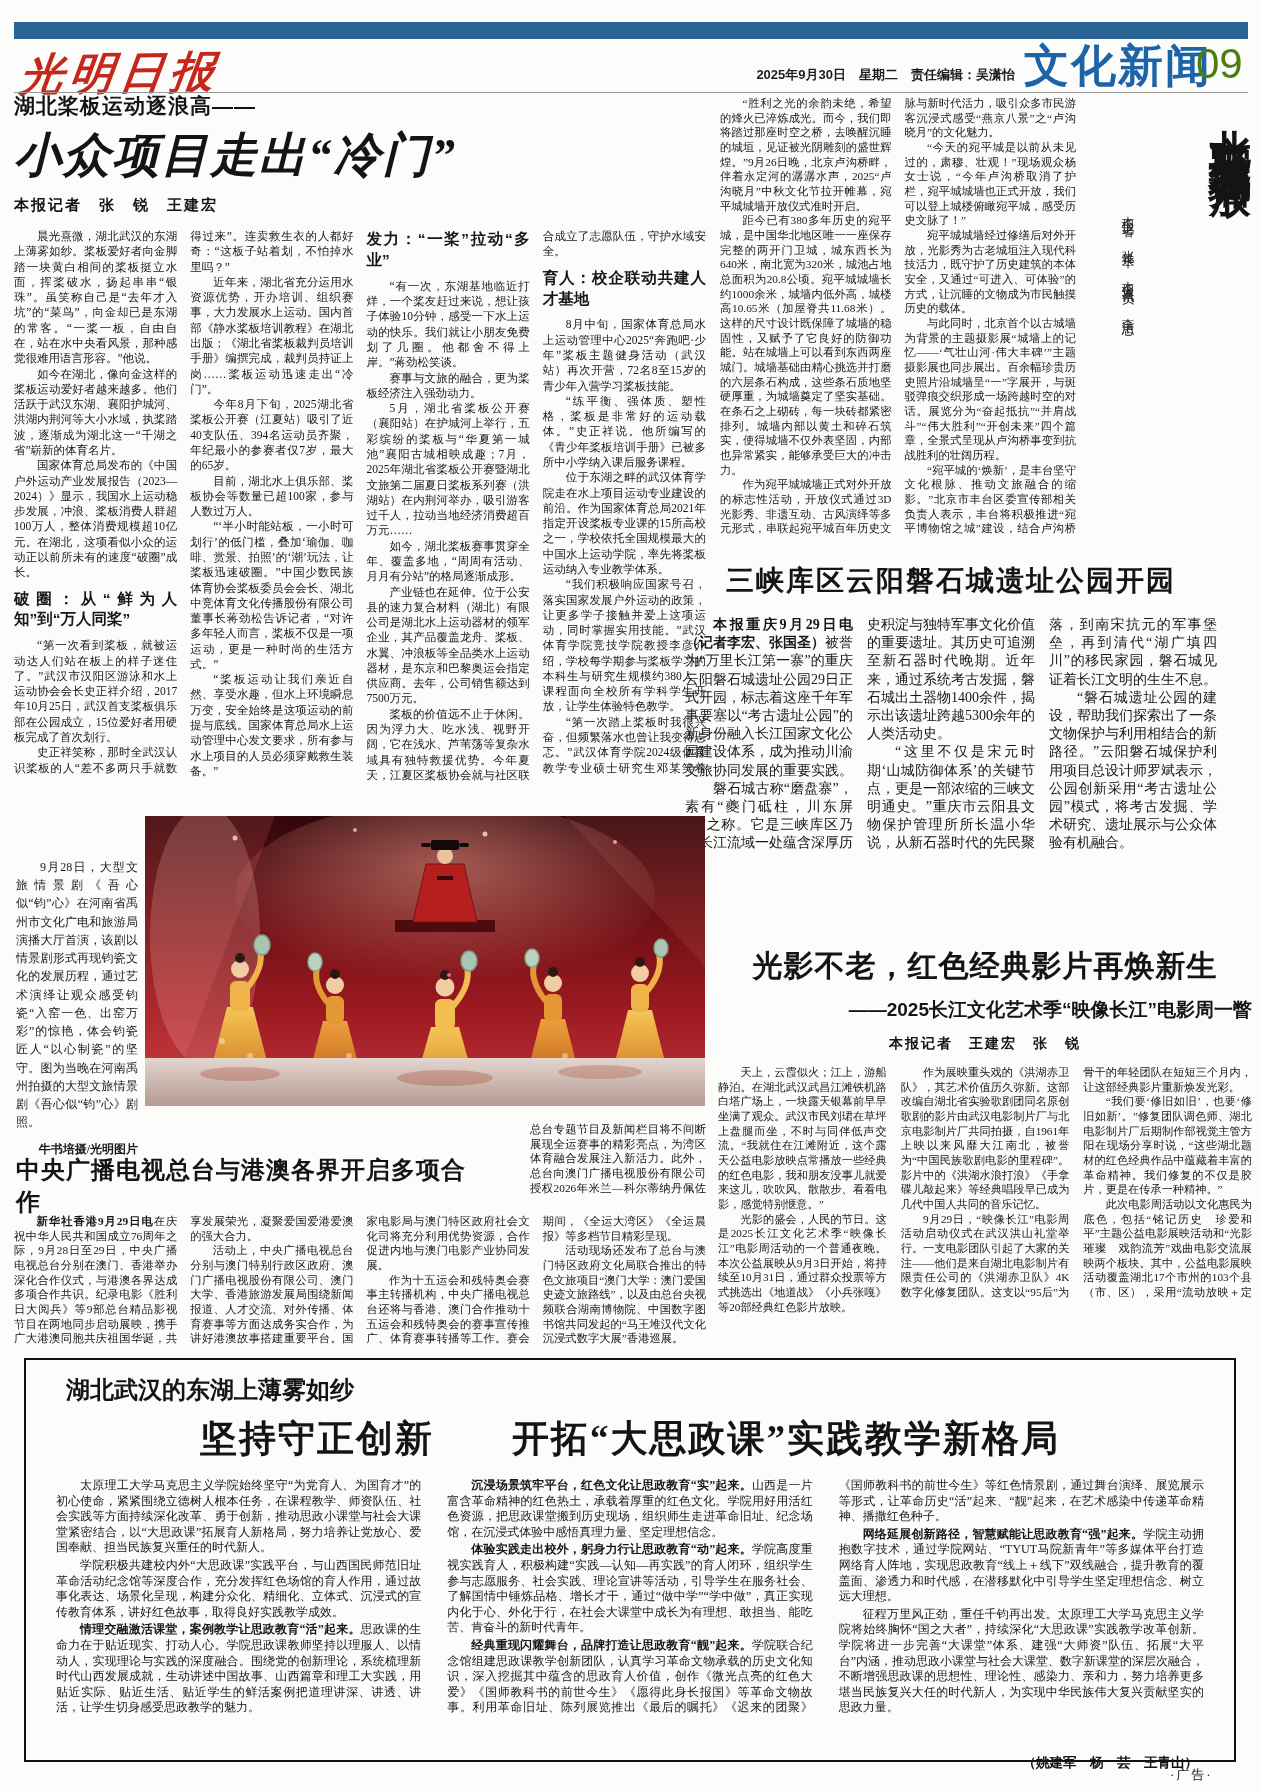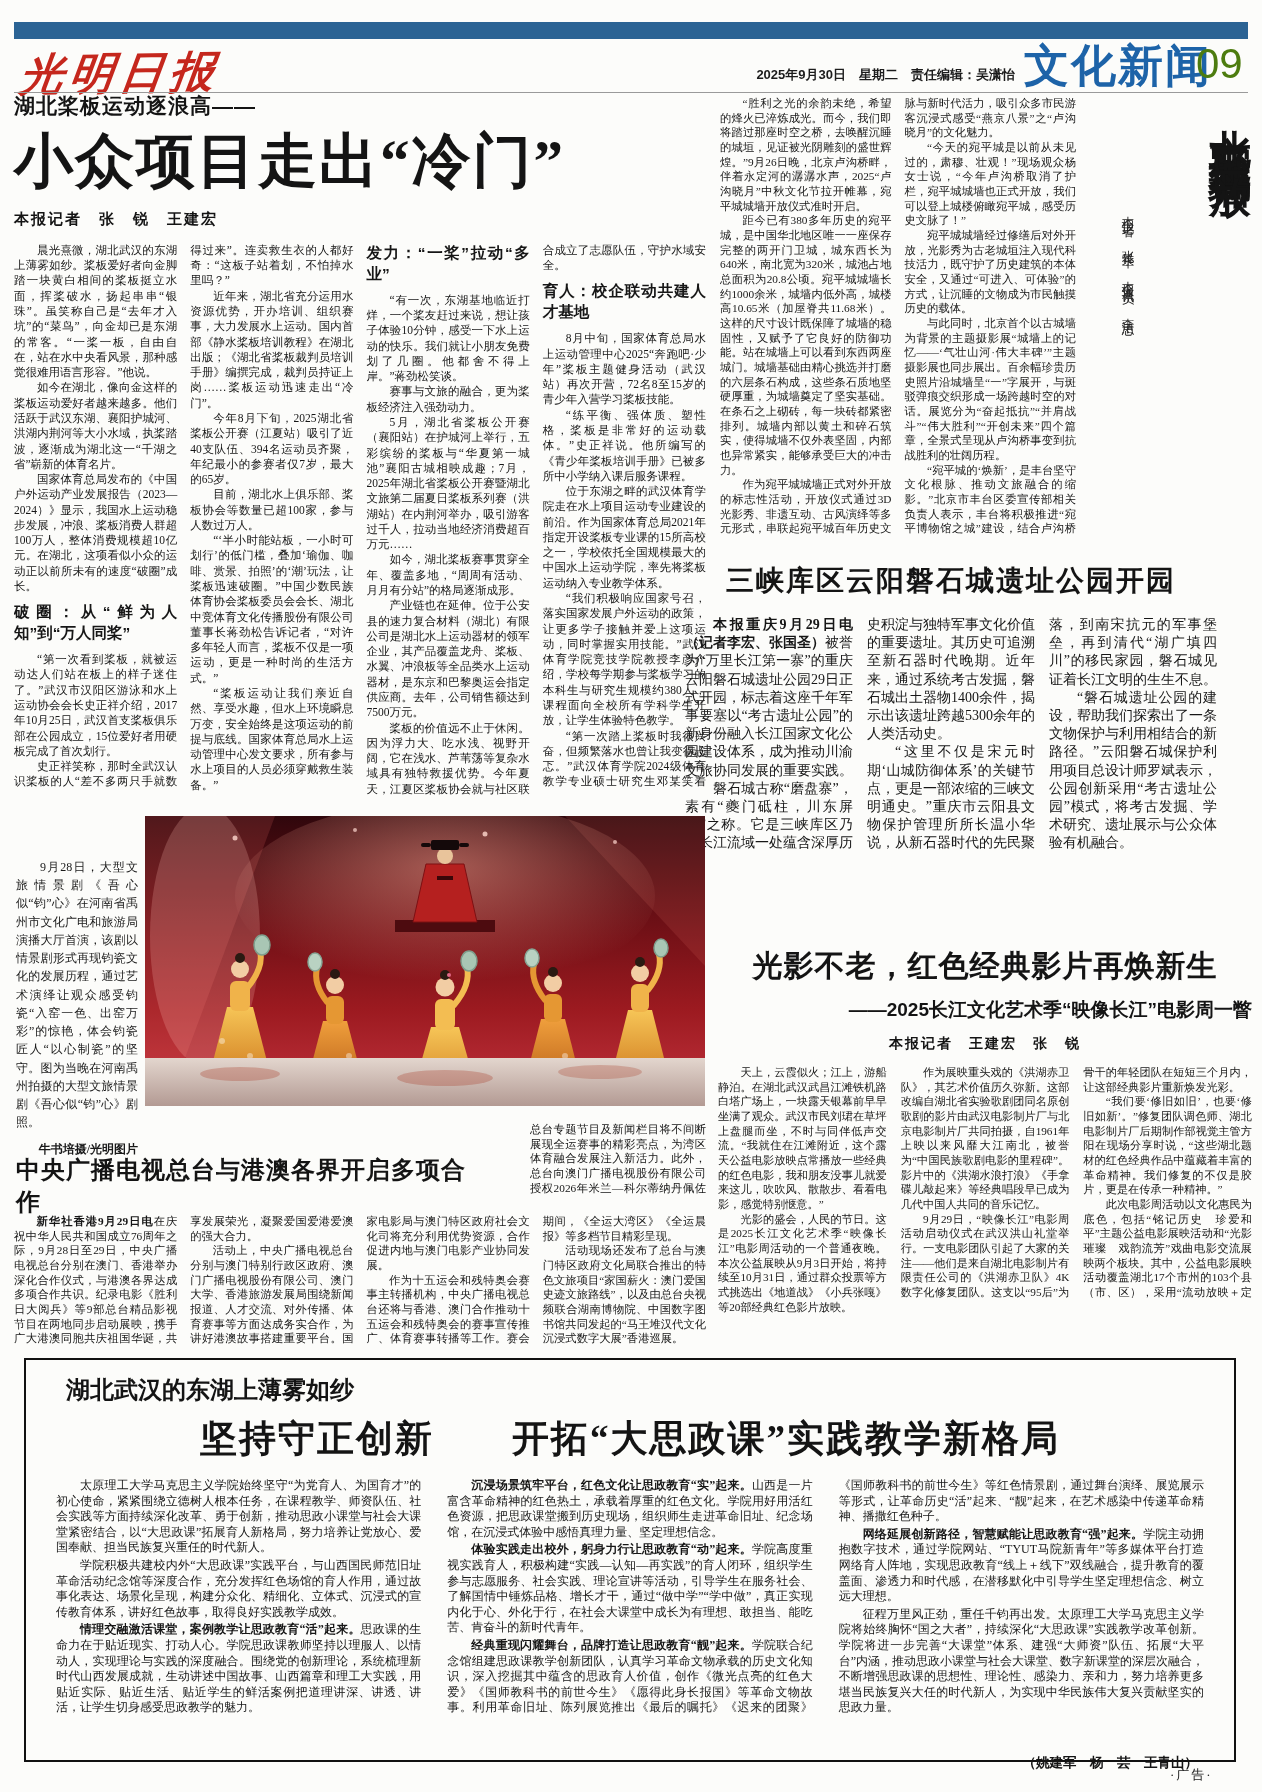--- a/index.html
+++ b/index.html
@@ -19,21 +19,21 @@
 
   
   .bodytxt p{margin:0;text-indent:2em;text-align:justify;}
   .bodytxt{color:#161616;}
   .subhead{font-family:"Liberation Sans","DejaVu Sans",sans-serif;font-weight:800;
            text-indent:0 !important;text-align:left;margin:8px 0 !important;}
 
   
   .art1{left:14px;top:92px;width:692px;}
   .art1 .kicker{font-size:21px;font-weight:600;letter-spacing:1px;}
-  .art1 .headline{font-size:59px;font-weight:900;letter-spacing:2px;margin-top:8px;line-height:1.15;}
+  .art1 .headline{font-size:47px;font-weight:900;letter-spacing:2px;margin-top:8px;line-height:1.15;font-style:italic;}
   .art1 .byline{font-size:15px;font-weight:600;margin-top:14px;letter-spacing:2px;}
   .art1 .bodytxt{margin-top:14px;height:556px;column-count:4;column-gap:13px;
                  font-size:11.5px;line-height:1.33;overflow:hidden;}
   .art1 .subhead{font-size:15.5px;line-height:1.35;}
 
   
   .photo{left:145px;top:816px;width:560px;height:290px;overflow:hidden;background:#5c0d12;}
   .photo svg{display:block;}
   .caption{left:16px;top:858px;width:122px;font-size:12px;line-height:1.52;text-align:justify;color:#1a1a1a;}
   .caption .cap-text{text-indent:2em;}
@@ -278,21 +278,21 @@
     </div>
   </div>
 
   <div class="abs art5">
     <div class="headline">中央广播电视总台与港澳各界开启多项合作</div>
     <div class="side">总台专题节目及新闻栏目将不间断展现全运赛事的精彩亮点，为湾区体育融合发展注入新活力。此外，总台向澳门广播电视股份有限公司授权2026年米兰—科尔蒂纳丹佩佐冬季奥运会媒体权利。</div>
     <div class="bodytxt">
       <p><b>新华社香港9月29日电</b><span>在庆祝中华人民共和国成立76周年之际，9月28日至29日，中央广播电视总台分别在澳门、香港举办深化合作仪式，与港澳各界达成多项合作共识。纪录电影《胜利日大阅兵》等9部总台精品影视节目在两地同步启动展映，携手广大港澳同胞共庆祖国华诞，共享发展荣光，凝聚爱国爱港爱澳的强大合力。</span></p>
       <p>活动上，中央广播电视总台分别与澳门特别行政区政府、澳门广播电视股份有限公司、澳门大学、香港旅游发展局围绕新闻报道、人才交流、对外传播、体育赛事等方面达成务实合作，为讲好港澳故事搭建重要平台。国家电影局与澳门特区政府社会文化司将充分利用优势资源，合作促进内地与澳门电影产业协同发展。</p>
       <p>作为十五运会和残特奥会赛事主转播机构，中央广播电视总台还将与香港、澳门合作推动十五运会和残特奥会的赛事宣传推广、体育赛事转播等工作。赛会期间，《全运大湾区》《全运晨报》等多档节目精彩呈现。</p>
-      <p>活动现场还发布了总台与澳门特区政府文化局联合推出的特色文旅项目“家国薪火：澳门爱国史迹文旅路线”，以及由总台央视频联合湖南博物院、中国数字图书馆共同发起的“马王堆汉代文化沉浸式数字大展”香港巡展。</p>
+      <p>活动现场还发布了总台与澳门特区政府文化局联合推出的特色文旅项目“澳门大学：澳门爱国史迹文旅路线”，以及由总台央视频联合湖南博物院、中国数字图书馆共同发起的“马王堆汉代文化沉浸式数字大展”香港巡展。</p>
     </div>
   </div>
 
   <div class="abs ad">
     <div class="org">湖北武汉的东湖上薄雾如纱</div>
     <div class="headline">坚持守正创新　　开拓“大思政课”实践教学新格局</div>
     <div class="bodytxt">
       <p>太原理工大学马克思主义学院始终坚守“为党育人、为国育才”的初心使命，紧紧围绕立德树人根本任务，在课程教学、师资队伍、社会实践等方面持续深化改革、勇于创新，推动思政小课堂与社会大课堂紧密结合，以“大思政课”拓展育人新格局，努力培养让党放心、爱国奉献、担当民族复兴重任的时代新人。</p>
       <p>学院积极共建校内外“大思政课”实践平台，与山西国民师范旧址革命活动纪念馆等深度合作，充分发挥红色场馆的育人作用，通过故事化表达、场景化呈现，构建分众化、精细化、立体式、沉浸式的宣传教育体系，讲好红色故事，取得良好实践教学成效。</p>
       <p><b>情理交融激活课堂，案例教学让思政教育“活”起来。</b><span>思政课的生命力在于贴近现实、打动人心。学院思政课教师坚持以理服人、以情动人，实现理论与实践的深度融合。围绕党的创新理论，系统梳理新时代山西发展成就，生动讲述中国故事、山西篇章和理工大实践，用贴近实际、贴近生活、贴近学生的鲜活案例把道理讲深、讲透、讲活，让学生切身感受思政教学的魅力。</span></p>

